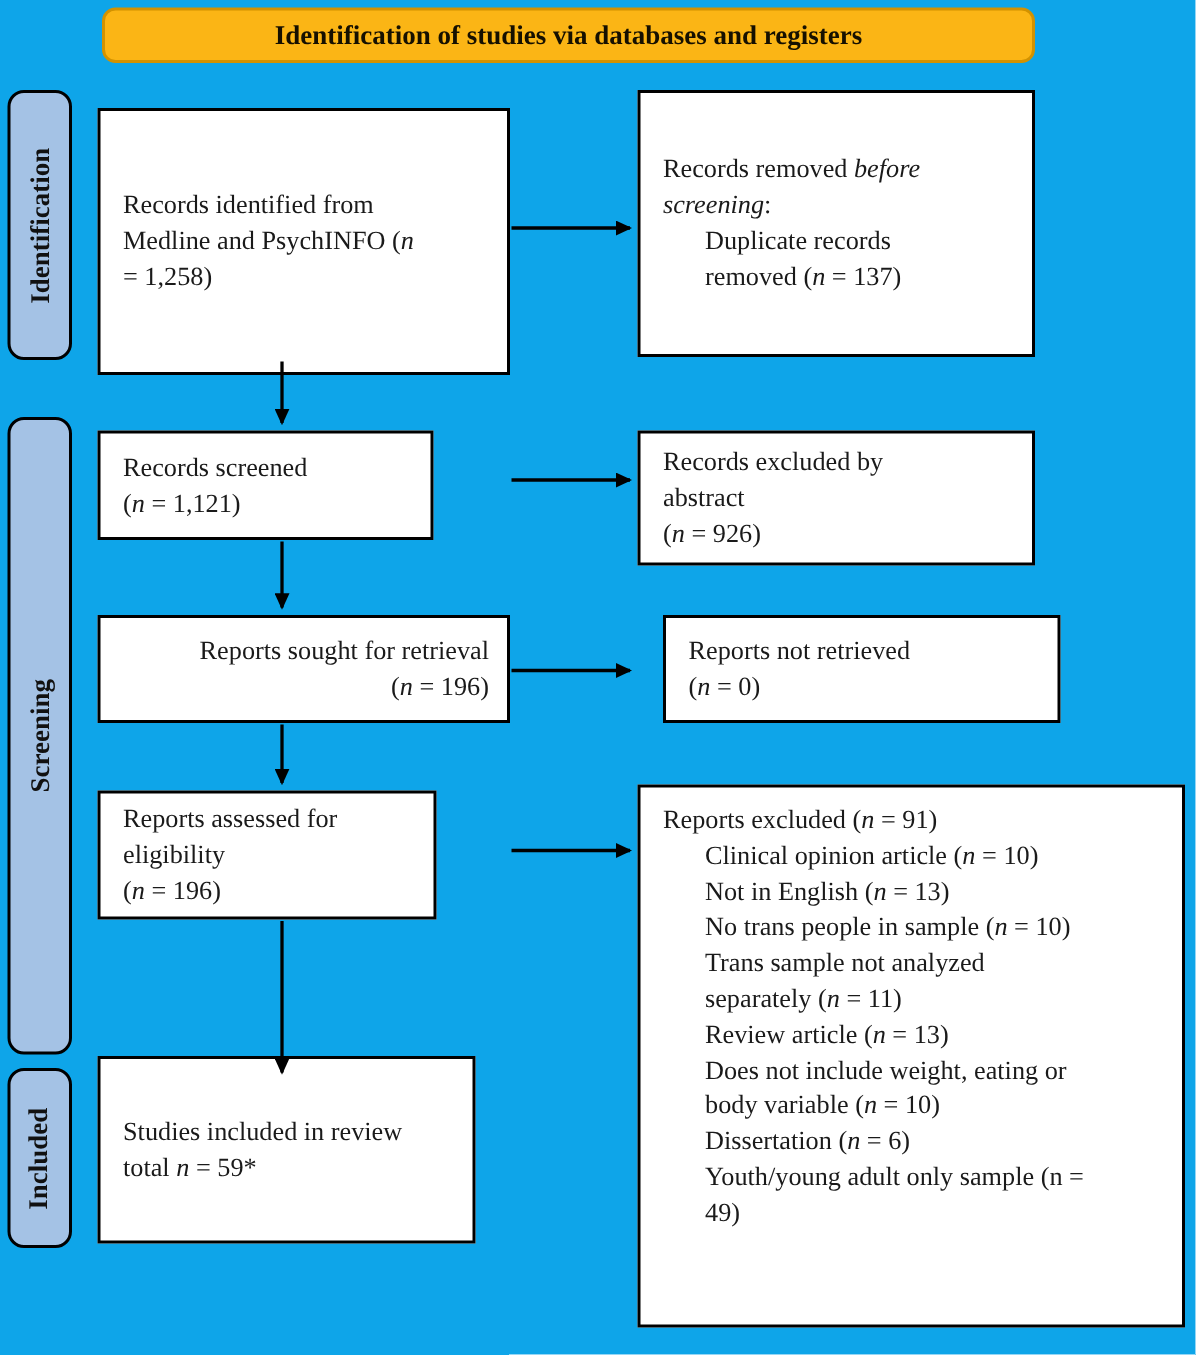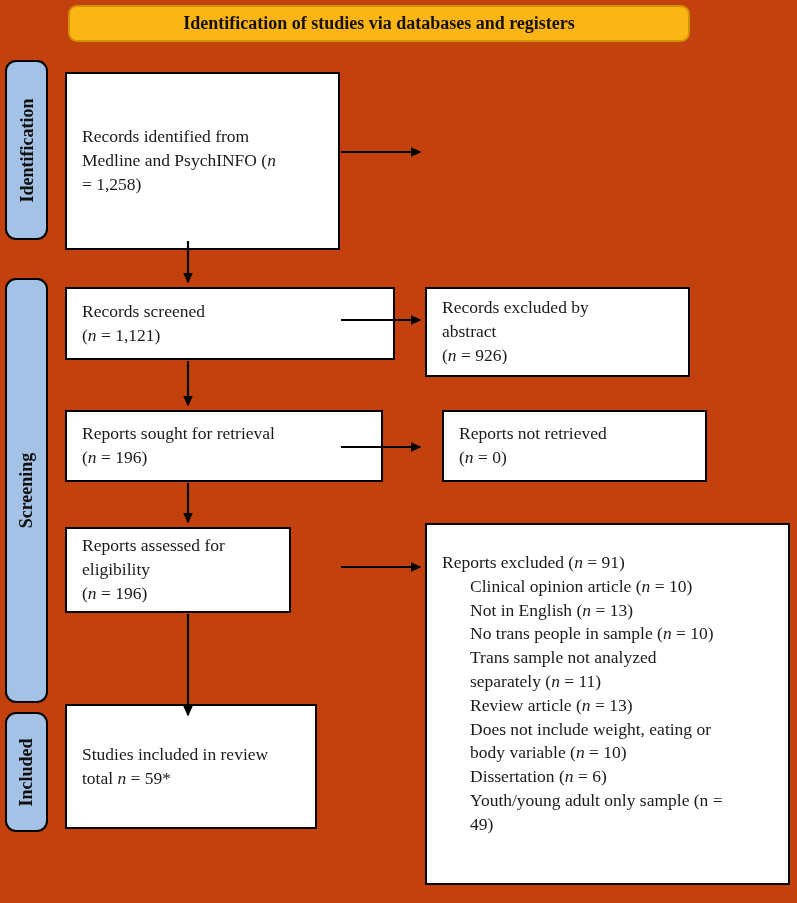--- a/index.html
+++ b/index.html
@@ -9,21 +9,21 @@
     --stage-border:#000000;
     --box-border:#000000;
     --text:#1a1a1a;
   }
   *{margin:0;padding:0;box-sizing:border-box;}
   html,body{background:#ffffff;}
   body{font-family:"Liberation Serif","DejaVu Serif",serif;color:var(--text);}
   .canvas{
     position:relative;
     width:797px;height:903px;
-    background:#c2410c;
+    background:#0ea5e9;
     overflow:hidden;
   }
   .banner{
     position:absolute;left:68px;top:5px;width:622px;height:37px;
     background:var(--banner-fill);
     border:2px solid var(--banner-border);
     border-radius:9px;
     display:flex;align-items:center;justify-content:center;
     font-weight:bold;font-size:18px;color:#161000;
   }
@@ -47,26 +47,26 @@
     background:#ffffff;
     border:2.4px solid var(--box-border);
     font-size:17.5px;
     line-height:1.36;
     white-space:pre-line;
     display:flex;flex-direction:column;justify-content:center;
     padding:8px 12px 8px 15px;
   }
   #box-records-identified{left:65px;top:62px;width:275px;height:178px;margin-top:10px;}
   #box-records-removed{left:425px;top:60px;width:265px;height:178px;}
-  #box-records-screened{left:65px;top:287px;width:330px;height:73px;}
+  #box-records-screened{left:65px;top:287px;width:224px;height:73px;}
   #box-records-excluded-abstract{left:425px;top:287px;width:265px;height:90px;}
-  #box-reports-sought{left:65px;top:410px;width:318px;height:72px;}
+  #box-reports-sought{left:65px;top:410px;width:275px;height:72px;text-align:right;}
   #box-reports-not-retrieved{left:425px;top:410px;width:265px;height:72px;margin-left:17px;}
   #box-reports-assessed{left:65px;top:527px;width:226px;height:86px;}
-  #box-reports-excluded{left:425px;top:523px;width:365px;height:362px;justify-content:flex-start;padding-top:26px;}
+  #box-reports-excluded{left:425px;top:523px;width:365px;height:362px;justify-content:flex-start;padding-top:10px;}
   #box-studies-included{left:65px;top:704px;width:252px;height:125px;}
   .indent{padding-left:28px;}
   .arrows{position:absolute;left:0;top:0;width:797px;height:903px;pointer-events:none;}
 </style>
 </head>
 <body>
 
 <div class="canvas">
 
   <div class="banner">
@@ -82,20 +82,26 @@
   <div class="stage" id="stage-included">
     <span>Included</span>
   </div>
 
   <div class="box" id="box-records-identified">
     <div>Records identified from
 Medline and PsychINFO (<i>n</i>
 = 1,258)</div>
   </div>
 
+  <div class="box" id="box-records-removed">
+    <div>Records removed <i>before</i>
+<i>screening</i>:</div>
+    <div class="indent">Duplicate records
+removed (<i>n</i> = 137)</div>
+  </div>
 
   <div class="box" id="box-records-screened">
     <div>Records screened
 (<i>n</i> = 1,121)</div>
   </div>
 
   <div class="box" id="box-records-excluded-abstract">
     <div>Records excluded by
 abstract
 (<i>n</i> = 926)</div>

